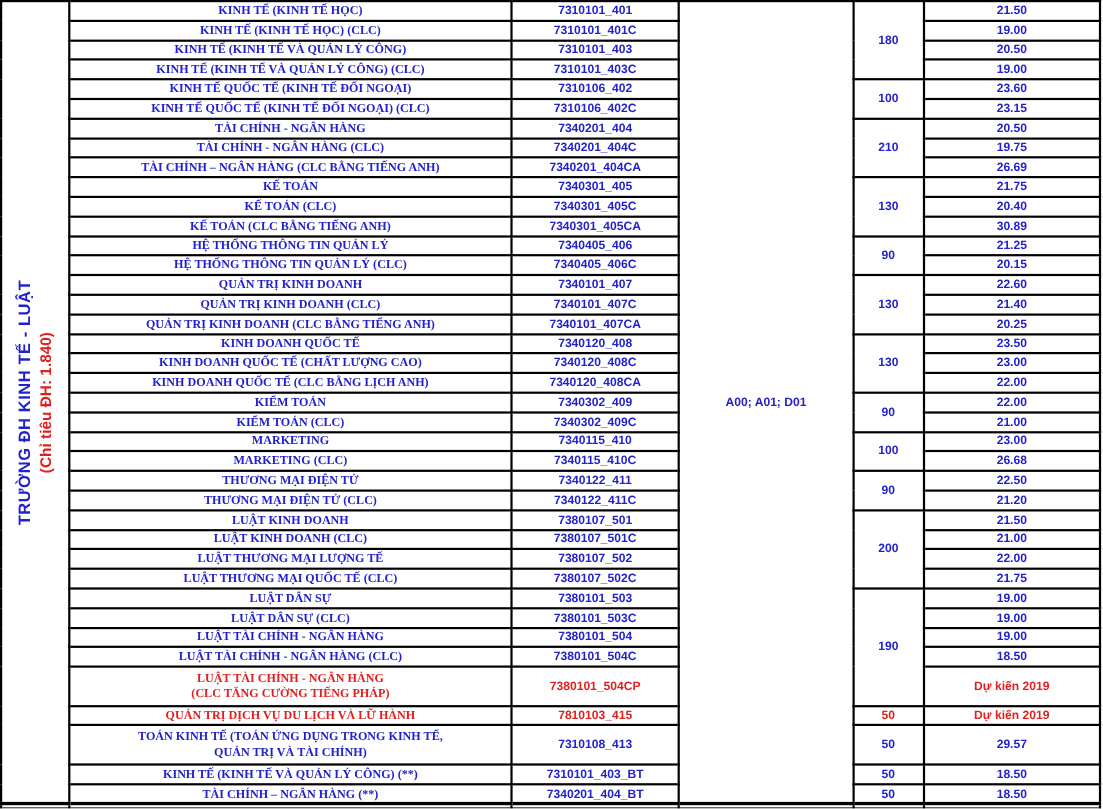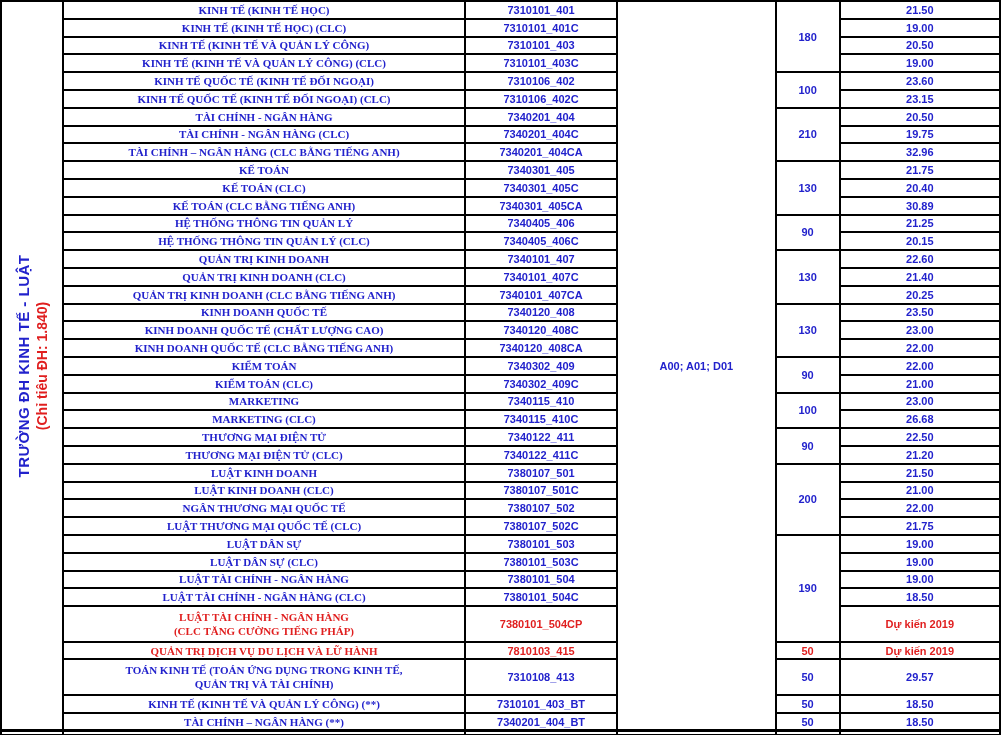--- a/index.html
+++ b/index.html
@@ -105,21 +105,21 @@
           <td class="score">20.50</td>
         </tr>
         <tr class="r">
           <td class="major">TÀI CHÍNH - NGÂN HÀNG (CLC)</td>
           <td class="code">7340201_404C</td>
           <td class="score">19.75</td>
         </tr>
         <tr class="r">
           <td class="major">TÀI CHÍNH – NGÂN HÀNG (CLC BẰNG TIẾNG ANH)</td>
           <td class="code">7340201_404CA</td>
-          <td class="score">32.96</td>
+          <td class="score">26.69</td>
         </tr>
         <tr class="r">
           <td class="major">KẾ TOÁN</td>
           <td class="code">7340301_405</td>
           <td class="quota" rowspan="3">130</td>
           <td class="score">21.75</td>
         </tr>
         <tr class="r">
           <td class="major">KẾ TOÁN (CLC)</td>
           <td class="code">7340301_405C</td>
@@ -162,21 +162,21 @@
           <td class="code">7340120_408</td>
           <td class="quota" rowspan="3">130</td>
           <td class="score">23.50</td>
         </tr>
         <tr class="r">
           <td class="major">KINH DOANH QUỐC TẾ (CHẤT LƯỢNG CAO)</td>
           <td class="code">7340120_408C</td>
           <td class="score">23.00</td>
         </tr>
         <tr class="r">
-          <td class="major">KINH DOANH QUỐC TẾ (CLC BẰNG TIẾNG ANH)</td>
+          <td class="major">KINH DOANH QUỐC TẾ (CLC BẰNG LỊCH ANH)</td>
           <td class="code">7340120_408CA</td>
           <td class="score">22.00</td>
         </tr>
         <tr class="r">
           <td class="major">KIỂM TOÁN</td>
           <td class="code">7340302_409</td>
           <td class="quota" rowspan="2">90</td>
           <td class="score">22.00</td>
         </tr>
         <tr class="r">
@@ -211,21 +211,21 @@
           <td class="code">7380107_501</td>
           <td class="quota" rowspan="4">200</td>
           <td class="score">21.50</td>
         </tr>
         <tr class="r">
           <td class="major">LUẬT KINH DOANH (CLC)</td>
           <td class="code">7380107_501C</td>
           <td class="score">21.00</td>
         </tr>
         <tr class="r">
-          <td class="major">NGÂN THƯƠNG MẠI QUỐC TẾ</td>
+          <td class="major">LUẬT THƯƠNG MẠI LƯỢNG TẾ</td>
           <td class="code">7380107_502</td>
           <td class="score">22.00</td>
         </tr>
         <tr class="r">
           <td class="major">LUẬT THƯƠNG MẠI QUỐC TẾ (CLC)</td>
           <td class="code">7380107_502C</td>
           <td class="score">21.75</td>
         </tr>
         <tr class="r">
           <td class="major">LUẬT DÂN SỰ</td>

